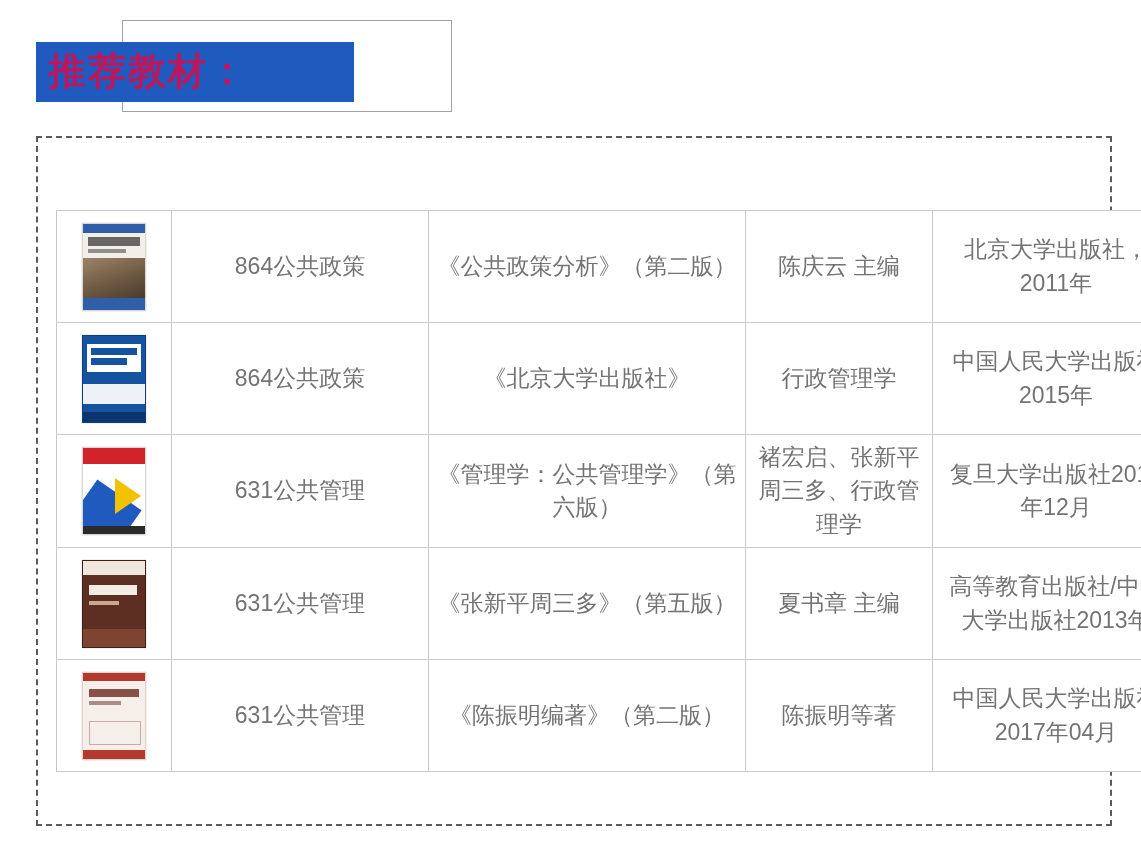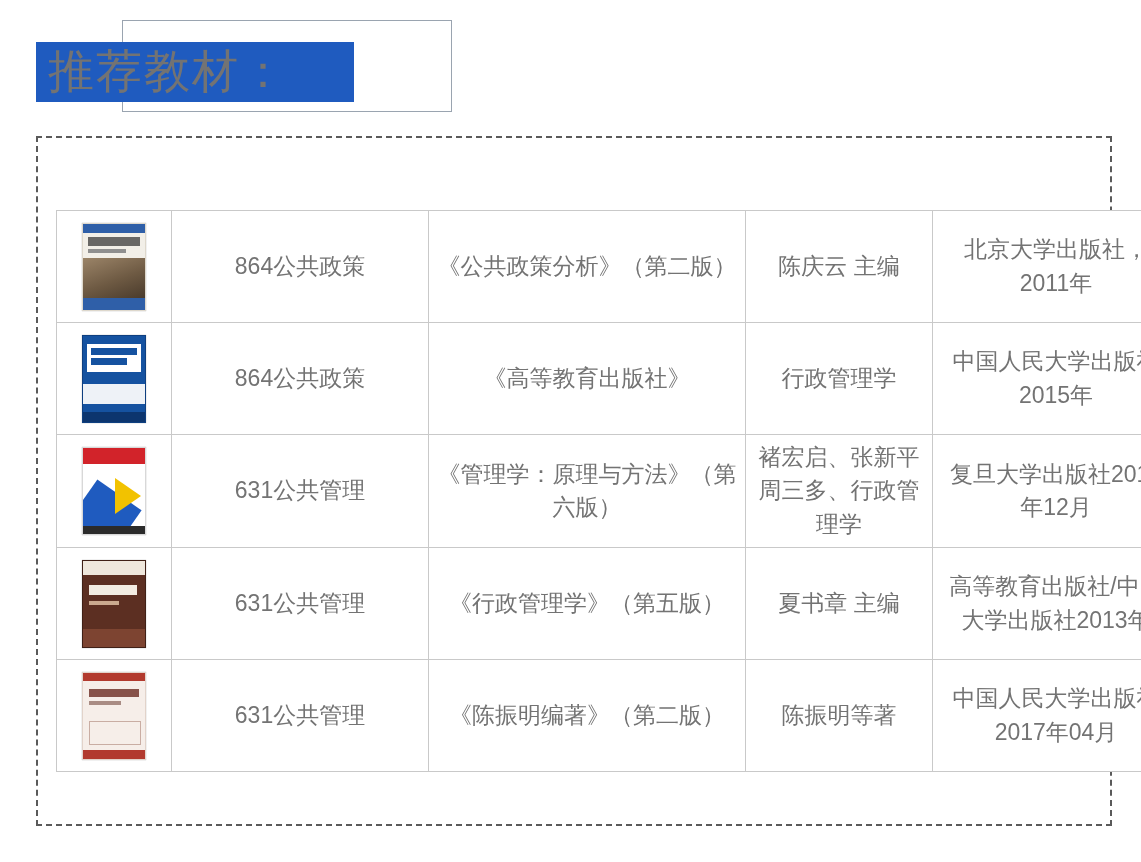--- a/index.html
+++ b/index.html
@@ -46,23 +46,23 @@
     height: 60px;
     background: #1f5bbf;
   }
   .title-text {
     position: absolute;
     left: 12px;
     top: 22px;
     width: 400px;
     height: 60px;
     line-height: 58px;
-    color: #737373;
-    font-size: 46px;
-    font-weight: normal;
+    color: #be185d;
+    font-size: 38px;
+    font-weight: bold;
     letter-spacing: 2px;
     white-space: nowrap;
   }
 
   
   .dashed-box {
     position: absolute;
     left: 36px;
     top: 136px;
     width: 1076px;
@@ -191,51 +191,51 @@
             <td class="cover-cell">
               <div class="cover cover-2">
                 <div class="c2-band"></div>
                   <div class="c2-l1"></div>
                   <div class="c2-l2"></div>
                 <div class="c2-white"></div>
                   <div class="c2-stripe"></div>
               </div>
             </td>
             <td class="code-cell">864公共政策</td>
-            <td class="title-cell">《高等教育出版社》</td>
+            <td class="title-cell">《北京大学出版社》</td>
             <td class="author-cell">行政管理学</td>
             <td class="pub-cell">中国人民大学出版社 2015年</td>
           </tr>
 
           <tr class="row">
             <td class="cover-cell">
               <div class="cover cover-3">
                 <div class="c3-red"></div>
                   <div class="c3-blue"></div>
                   <div class="c3-yellow"></div>
                   <div class="c3-dark"></div>
               </div>
             </td>
             <td class="code-cell">631公共管理</td>
-            <td class="title-cell">《管理学：原理与方法》（第六版）</td>
+            <td class="title-cell">《管理学：公共管理学》（第六版）</td>
             <td class="author-cell">褚宏启、张新平周三多、行政管理学</td>
             <td class="pub-cell">复旦大学出版社2014年12月</td>
           </tr>
 
           <tr class="row">
             <td class="cover-cell">
               <div class="cover cover-4">
                 <div class="c4-top"></div>
                   <div class="c4-title"></div>
                   <div class="c4-line"></div>
                   <div class="c4-bottom"></div>
               </div>
             </td>
             <td class="code-cell">631公共管理</td>
-            <td class="title-cell">《行政管理学》（第五版）</td>
+            <td class="title-cell">《张新平周三多》（第五版）</td>
             <td class="author-cell">夏书章 主编</td>
             <td class="pub-cell">高等教育出版社/中山大学出版社2013年</td>
           </tr>
 
           <tr class="row">
             <td class="cover-cell">
               <div class="cover cover-5">
                 <div class="c5-top"></div>
                   <div class="c5-title"></div>
                   <div class="c5-sub"></div>

